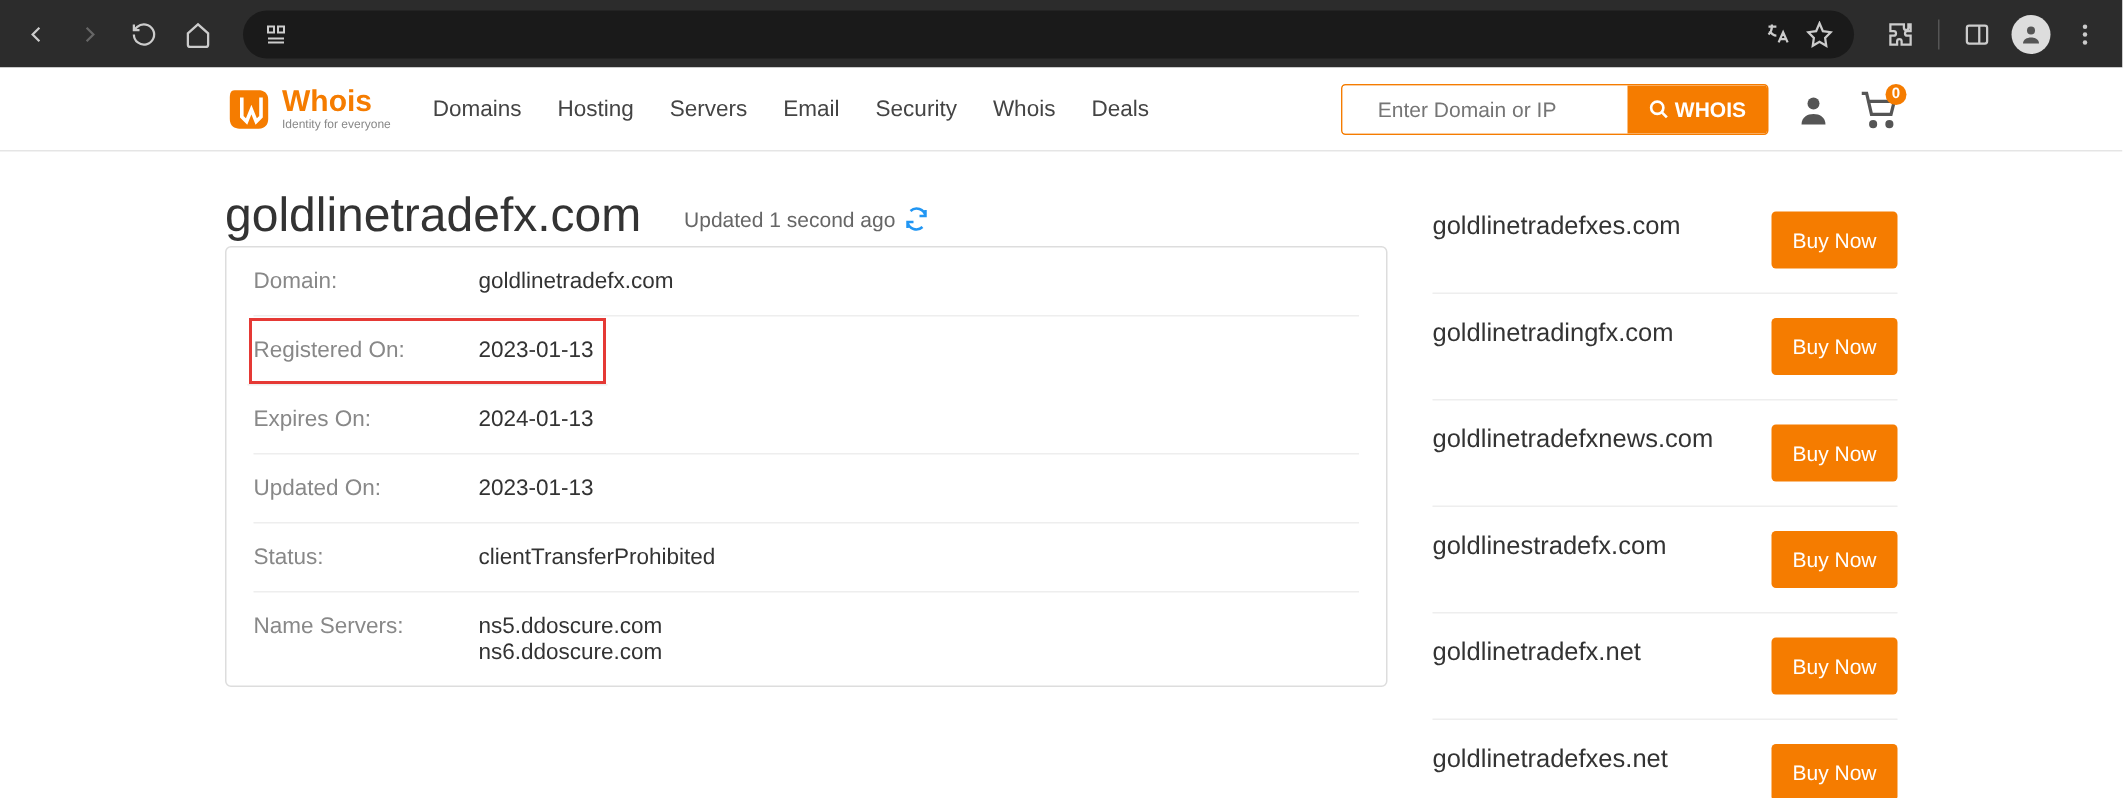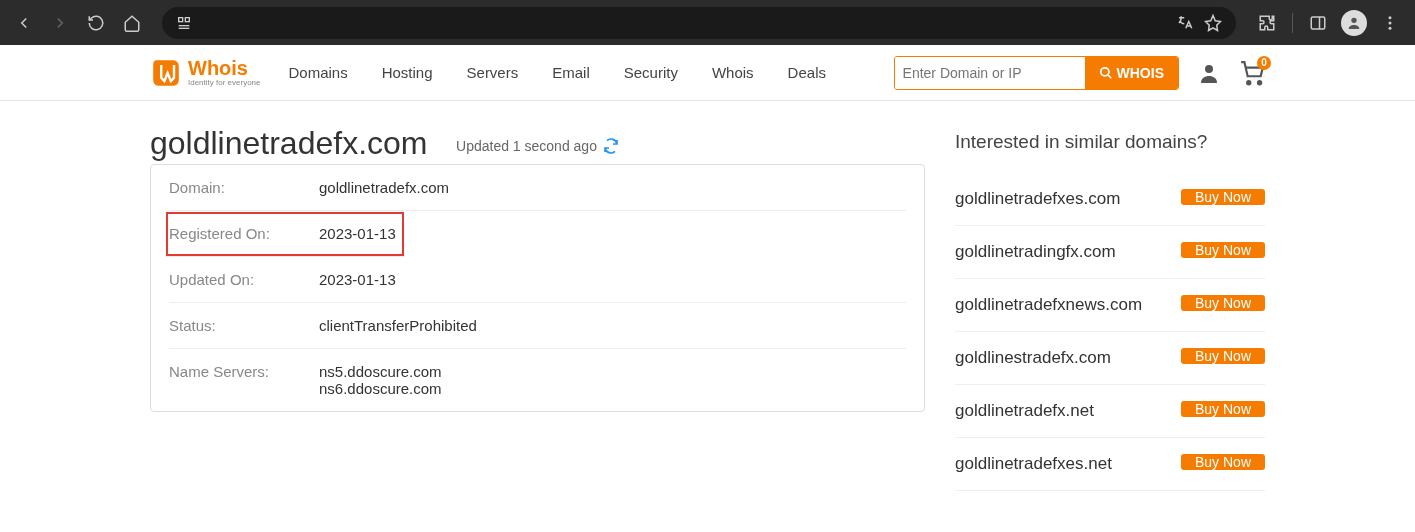--- a/index.html
+++ b/index.html
@@ -17,25 +17,25 @@
     .chrome-divider { width: 1px; height: 20px; background: #555; margin: 0 4px; }
     .profile-circle { width: 26px; height: 26px; border-radius: 50%; background: #ddd; display: flex; align-items: center; justify-content: center; }
     
     
     .site-header { background: #fff; border-bottom: 1px solid #e5e5e5; height: 56px; display: flex; align-items: center; padding: 0 0 0 150px; }
     .logo { display: flex; align-items: center; margin-right: 28px; }
     .logo-icon { width: 32px; height: 32px; margin-right: 6px; }
     .logo-text { display: flex; flex-direction: column; }
     .logo-main { font-size: 20px; font-weight: bold; color: #f57c00; line-height: 1; }
     .logo-sub { font-size: 8px; color: #888; }
-    .nav { display: flex; gap: 34px; }
+    .nav { display: flex; gap: 24px; }
     .nav-item { font-size: 15px; color: #444; cursor: pointer; font-weight: 500; }
     .header-right { margin-left: auto; display: flex; align-items: center; margin-right: 150px; gap: 18px; }
     .search-box { display: flex; border: 1px solid #f57c00; border-radius: 3px; overflow: hidden; }
-    .search-input { border: none; padding: 8px 8px; font-size: 14px; width: 190px; outline: none; }
+    .search-input { border: none; padding: 8px 24px; font-size: 14px; width: 190px; outline: none; }
     .search-btn { background: #f57c00; color: #fff; border: none; padding: 8px 14px; font-size: 14px; font-weight: 600; display: flex; align-items: center; gap: 4px; cursor: pointer; }
     .user-icon { color: #555; }
     .cart { position: relative; }
     .cart-badge { position: absolute; top: -4px; right: -6px; background: #f57c00; color: #fff; font-size: 10px; width: 14px; height: 14px; border-radius: 50%; display: flex; align-items: center; justify-content: center; font-weight: bold; }
     
     
     .main { display: flex; padding: 24px 150px; gap: 30px; }
     .content { flex: 1; }
     .page-title { font-size: 32px; font-weight: 400; color: #333; margin-bottom: 6px; }
     .updated-row { display: flex; justify-content: center; align-items: center; gap: 6px; font-size: 14px; color: #666; margin-bottom: 10px; margin-top: -30px; }
@@ -49,21 +49,21 @@
     .info-row { display: flex; padding: 14px 0; border-bottom: 1px solid #eee; font-size: 15px; }
     .info-row:last-child { border-bottom: none; }
     .info-label { width: 150px; color: #888; }
     .info-value { color: #333; }
     .info-row.highlighted { outline: 2px solid #e53935; outline-offset: -3px; padding-left: 4px; padding-right: 4px; margin-left: -4px; width: 240px; }
     
     .sidebar { width: 310px; }
     .sidebar-title { font-size: 19px; color: #444; margin-bottom: 20px; margin-top: 6px;}
     .similar-item { display: flex; justify-content: space-between; align-items: flex-start; padding: 16px 0; border-bottom: 1px solid #eee; }
     .similar-domain { font-size: 17px; color: #333; max-width: 200px; word-break: break-word; }
-    .buy-btn { background: #f57c00; color: #fff; border: none; padding: 0 14px; font-size: 14px; border-radius: 3px; cursor: pointer; font-weight: 500; white-space: nowrap; }
+    .buy-btn { background: #f57c00; color: #fff; border: none; padding: 11px 14px; font-size: 14px; border-radius: 3px; cursor: pointer; font-weight: 500; white-space: nowrap; }
     
     svg { display: block; }
   </style>
 </head>
 <body>
 
 <div class="browser-chrome">
   <div class="chrome-btn">
     <svg width="18" height="18" viewBox="0 0 24 24" fill="none" stroke="currentColor" stroke-width="2">
         <polyline points="15 18 9 12 15 6"></polyline>
@@ -200,40 +200,43 @@
       <div class="card-body">
         <div class="info-row">
           <span class="info-label">Domain:</span>
           <span class="info-value">goldlinetradefx.com</span>
         </div>
         <div class="info-row highlighted">
           <span class="info-label">Registered On:</span>
           <span class="info-value">2023-01-13</span>
         </div>
         <div class="info-row">
+          <span class="info-label">Expires On:</span>
+          <span class="info-value">2024-01-13</span>
+        </div>
+        <div class="info-row">
           <span class="info-label">Updated On:</span>
           <span class="info-value">2023-01-13</span>
         </div>
         <div class="info-row">
           <span class="info-label">Status:</span>
           <span class="info-value">clientTransferProhibited</span>
         </div>
         <div class="info-row">
           <span class="info-label">Name Servers:</span>
           <span class="info-value">
             <div>ns5.ddoscure.com</div>
             <div>ns6.ddoscure.com</div>
           </span>
         </div>
       </div>
     </div>
   </div>
 
   <div class="sidebar">
-    <div class="sidebar-title">Interested in similar domains?</div>
     <div class="similar-item">
       <span class="similar-domain">goldlinetradefxes.com</span>
       <button class="buy-btn">Buy Now</button>
     </div>
     <div class="similar-item">
       <span class="similar-domain">goldlinetradingfx.com</span>
       <button class="buy-btn">Buy Now</button>
     </div>
     <div class="similar-item">
       <span class="similar-domain">goldlinetradefxnews.com</span>

